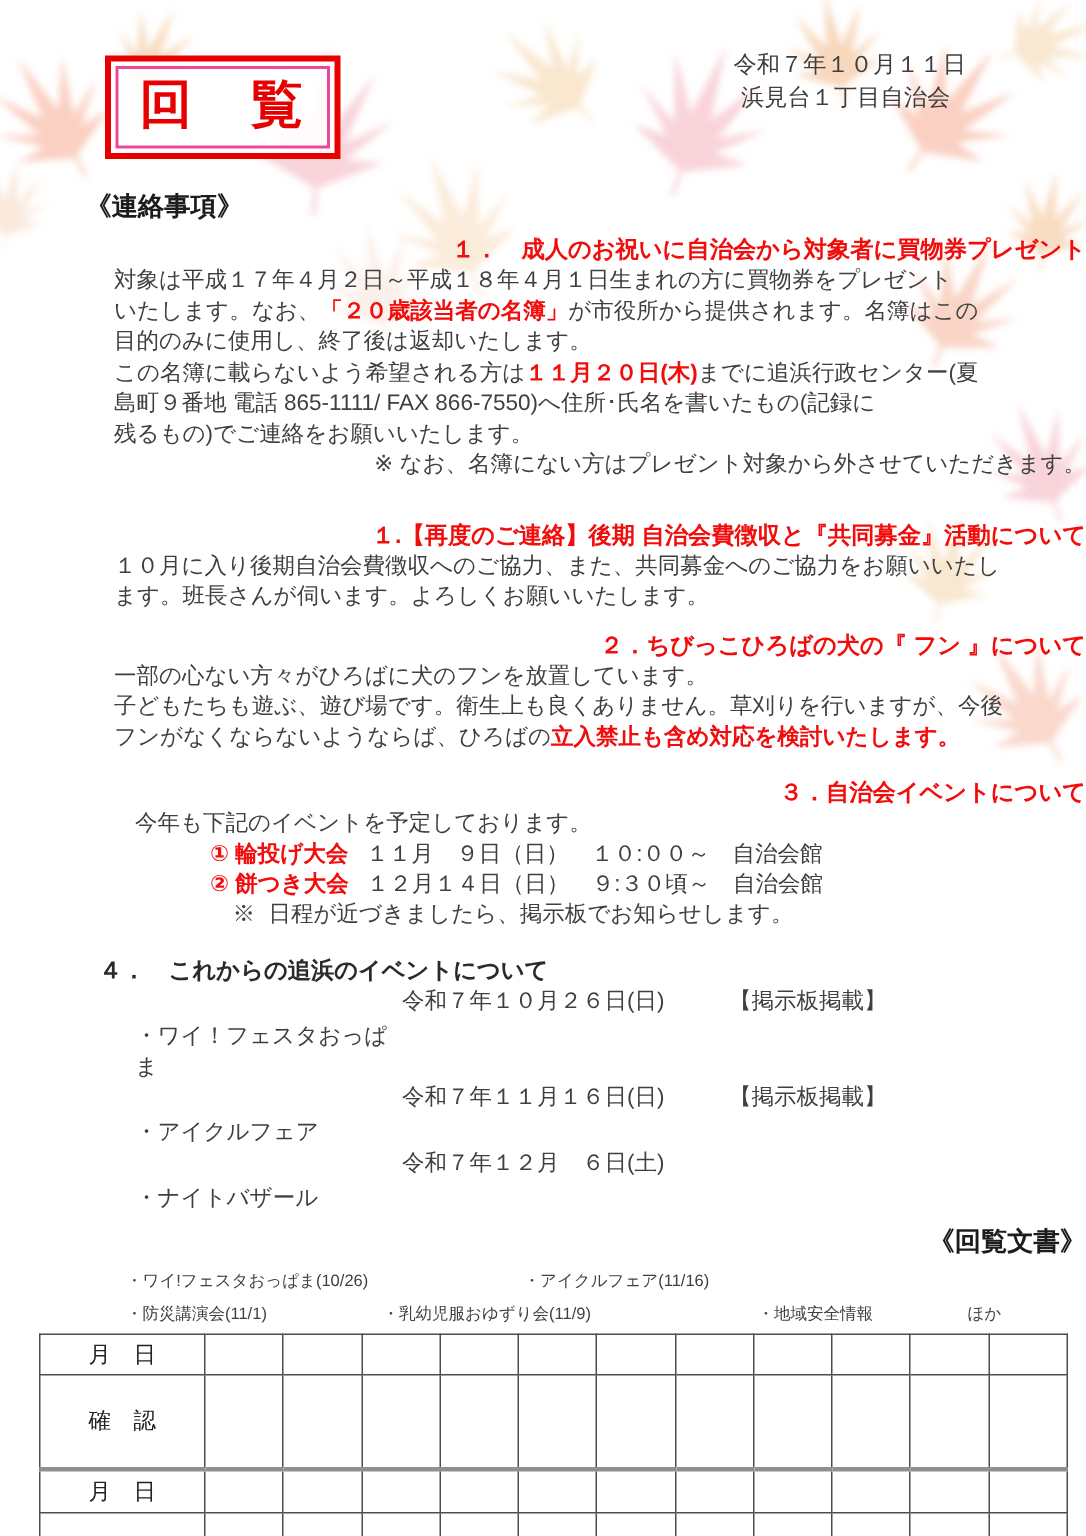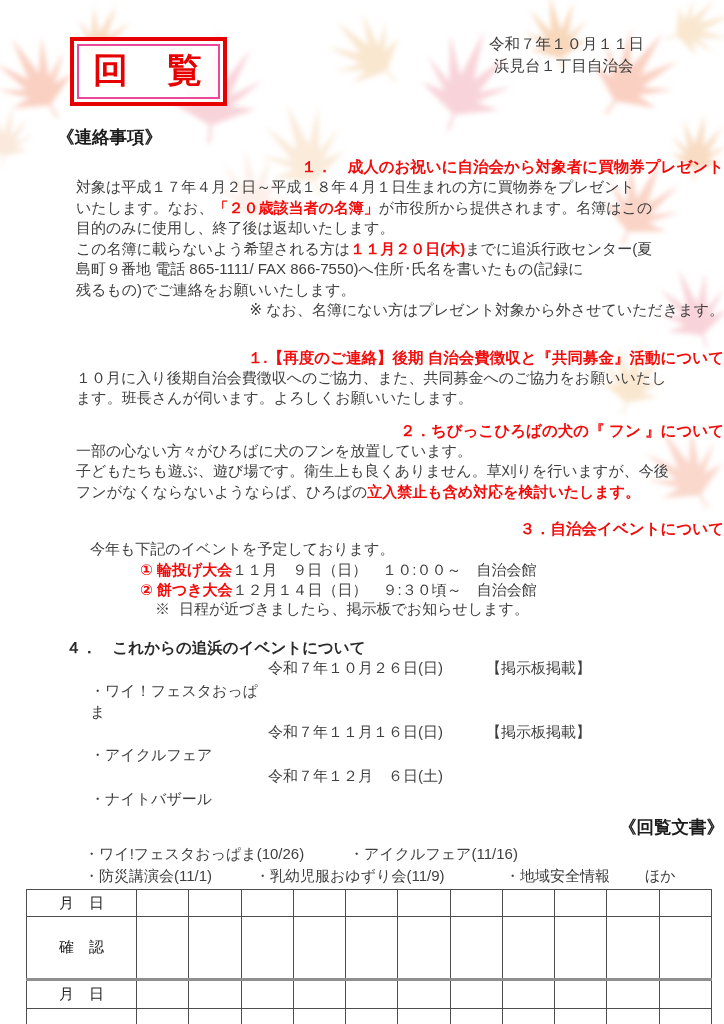--- a/index.html
+++ b/index.html
@@ -39,28 +39,28 @@
   .red{color:var(--accent);text-align:right;}
   .bold{font-weight:bold;}
   .bl{margin-left:76px;font-size:15px;line-height:20.5px;color:var(--body);}
   .s1 .h{margin:8px 0 0 68px;}
   .s1 .note{margin-left:100px;}
   .s1b .h{margin:26px 0 0 62px;}
   .s2 .h{margin:11px 0 0 62px;}
   .s3 .h{margin:16px 0 0 62px;}
   .s3 .intro{margin-left:90px;}
   .event{margin-left:140px;font-size:15px;line-height:20.5px;}
-  .event .ename{margin-right:0;}
+  .event .ename{margin-right:12px;}
   .s3 .note{margin-left:155px;font-family:Liberation Mono, monospace;}
   .s4 .h{margin:16px 0 0 66px;color:#2a2a2a;}
   .s4 .row{margin-left:90px;font-size:15px;line-height:20.5px;display:flex;}
   .s4 .row .n{width:178px;margin-top:23px;}
   .s4 .row .d{width:218px;}
   .docs-h{margin-top:7px;text-align:right;}
-  .docrow{margin:0 0 0 84px;font-size:15px;line-height:22px;color:var(--body);}
+  .docrow{margin:0 0 0 84px;font-size:11px;line-height:22px;color:var(--body);}
   .docrow.first{margin-top:5px;}
   .docrow span{display:inline-block;}
   .docrow .w265{width:265px;}
   .docrow .w171{width:171px;}
   .docrow .w250{width:250px;}
   .docrow .w140{width:140px;}
   table.kakunin{
     margin:2px 0 0 26px;border-collapse:collapse;width:686px;table-layout:fixed;
     background:rgba(255,255,255,.8);
   }

